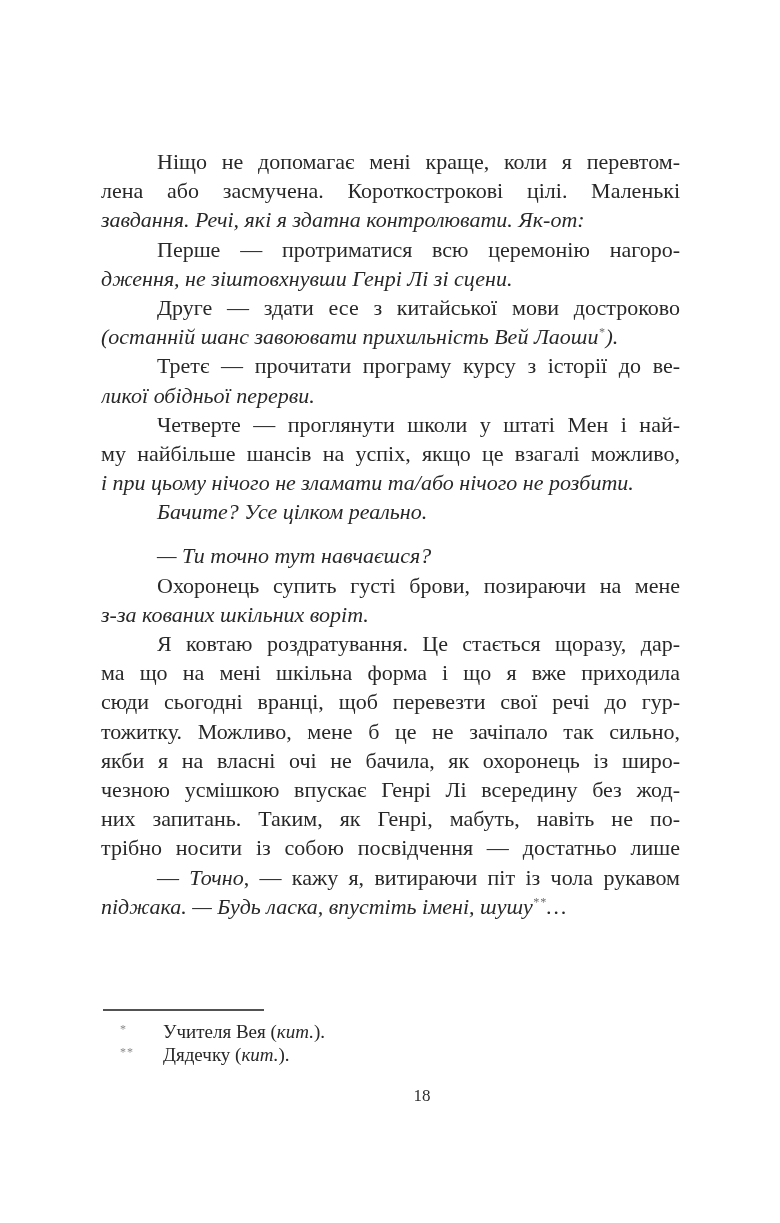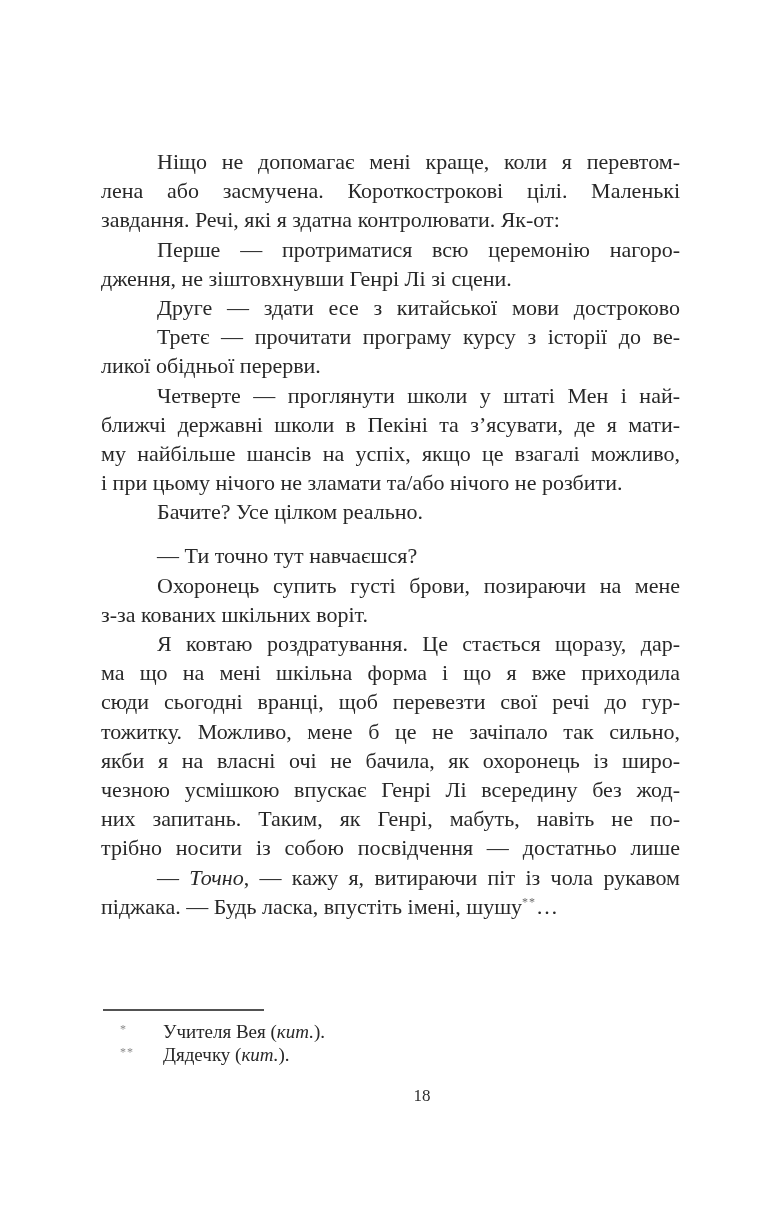--- a/index.html
+++ b/index.html
@@ -27,20 +27,21 @@
   .para { margin: 0; }
   .para.gap { margin-top: 15px; }
   .line {
     text-align: justify;
     text-align-last: justify;
     height: 29.2px;
     overflow: hidden;
   }
   .line.last {
     text-align-last: left;
+    font-style: italic;
   }
   .line.ind { text-indent: 56px; }
   .it { font-style: italic; }
   .sup {
     font-size: 12px;
     vertical-align: super;
     line-height: 0;
     color: #6b6b6b;
     letter-spacing: 1px;
   }
@@ -90,28 +91,28 @@
         <div class="line ind"><span>Ніщо не допомагає мені краще, коли я перевтом-</span></div>
         <div class="line"><span>лена або засмучена. Короткострокові цілі. Маленькі</span></div>
         <div class="line last"><span>завдання. Речі, які я здатна контролювати. Як-от:</span></div>
       </div>
       <div class="para">
         <div class="line ind"><span>Перше — протриматися всю церемонію нагоро-</span></div>
         <div class="line last"><span>дження, не зіштовхнувши Генрі Лі зі сцени.</span></div>
       </div>
       <div class="para">
         <div class="line ind"><span>Друге — здати есе з китайської мови достроково</span></div>
+        <div class="line last"><span>(останній шанс завоювати прихильність Вей Лаоши</span><span class="sup">*</span><span>).</span></div>
       </div>
       <div class="para">
         <div class="line ind"><span>Третє — прочитати програму курсу з історії до ве-</span></div>
         <div class="line last"><span>ликої обідньої перерви.</span></div>
       </div>
       <div class="para">
         <div class="line ind"><span>Четверте — проглянути школи у штаті Мен і най-</span></div>
-        <div class="line"><span>ближчі державні школи в Пекіні та з’ясувати, де я мати-</span></div>
         <div class="line"><span>му найбільше шансів на успіх, якщо це взагалі можливо,</span></div>
         <div class="line last"><span>і при цьому нічого не зламати та/або нічого не розбити.</span></div>
       </div>
       <div class="para">
         <div class="line last ind"><span>Бачите? Усе цілком реально.</span></div>
       </div>
       <div class="para gap">
         <div class="line last ind"><span>— Ти точно тут навчаєшся?</span></div>
       </div>
       <div class="para">

